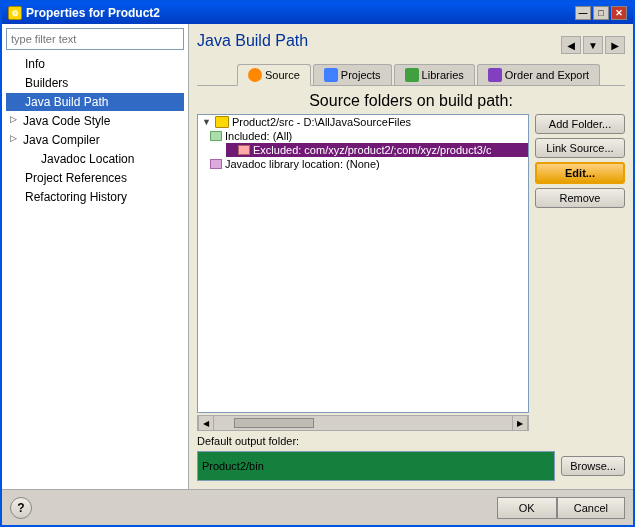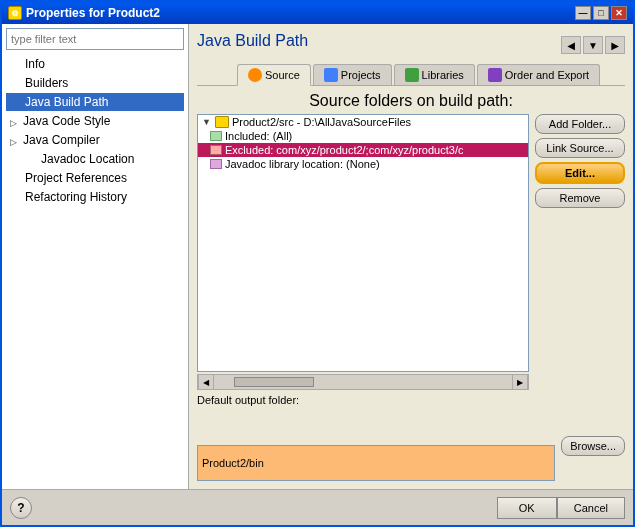--- a/index.html
+++ b/index.html
@@ -100,21 +100,21 @@
       background: white;
       margin-bottom: 4px;
     }
 
     .tree-item {
       padding: 2px 4px;
       cursor: pointer;
       font-size: 12px;
       color: #000;
       display: flex;
-      align-items: flex-end;
+      align-items: flex-start;
       gap: 3px;
     }
     .tree-item.selected {
       background: #316ac5;
       color: white;
     }
     .expand-icon {
       font-size: 10px;
       width: 12px;
       flex-shrink: 0;
@@ -197,22 +197,23 @@
     .source-tree-item {
       padding: 1px 4px;
       display: flex;
       align-items: center;
       gap: 3px;
       font-size: 11px;
       cursor: pointer;
       white-space: nowrap;
     }
     .source-tree-item.selected {
-      background: #be185d;
+      background: #701a75;
       color: white;
+      margin-left: 28px;
     }
     .source-tree-item.level1 { padding-left: 12px; }
 
     .horizontal-scrollbar {
       height: 16px;
       background: #d4d0c8;
       border: 1px solid #aaa;
       display: flex;
       align-items: center;
       margin-top: 2px;
@@ -251,21 +252,21 @@
       flex-shrink: 0;
     }
 
     .btn {
       padding: 3px 8px;
       border: 1px solid #888;
       background: linear-gradient(to bottom, #f0ede4, #d4d0c8);
       cursor: pointer;
       font-size: 11px;
       text-align: center;
-      border-radius: 8px;
+      border-radius: 3px;
     }
     .btn.active-btn {
       background: linear-gradient(to bottom, #ffd080, #e8a000);
       border: 2px solid #e8a000;
       font-weight: bold;
     }
     .btn:disabled {
       color: #999;
       background: linear-gradient(to bottom, #eee, #ddd);
     }
@@ -292,26 +293,25 @@
       margin-bottom: 4px;
     }
 
     .output-row {
       display: flex;
       align-items: center;
       gap: 6px;
     }
     .output-input {
       flex: 1;
-      height: 36px;
+      height: 30px;
       border: 1px solid #7f9db9;
       padding: 2px 4px;
       font-size: 11px;
-      background: #fdba74;
-      margin-top: 35px;
+      background: #15803d;
     }
 
     
     .footer {
       height: 36px;
       background: #d4d0c8;
       border-top: 1px solid #aaa;
       display: flex;
       align-items: center;
       justify-content: space-between;

